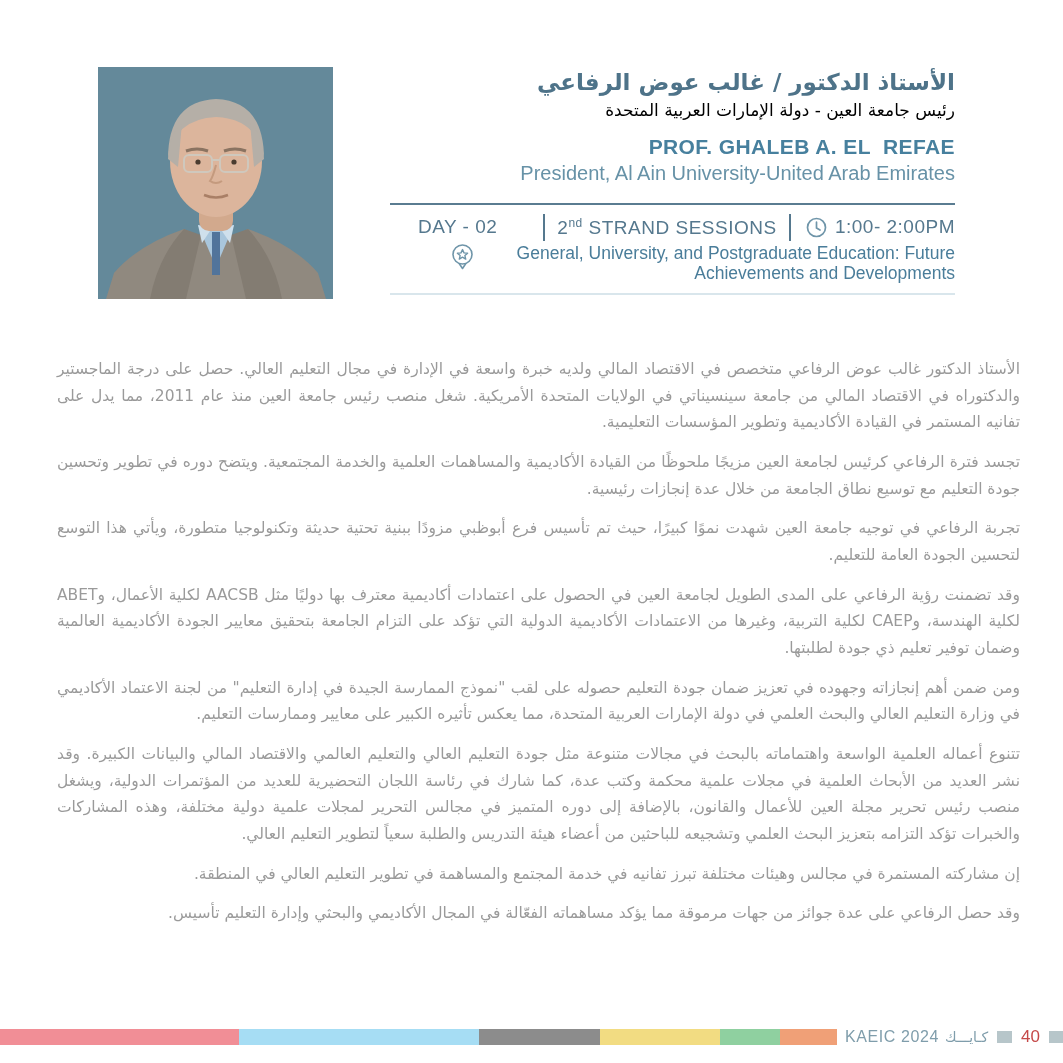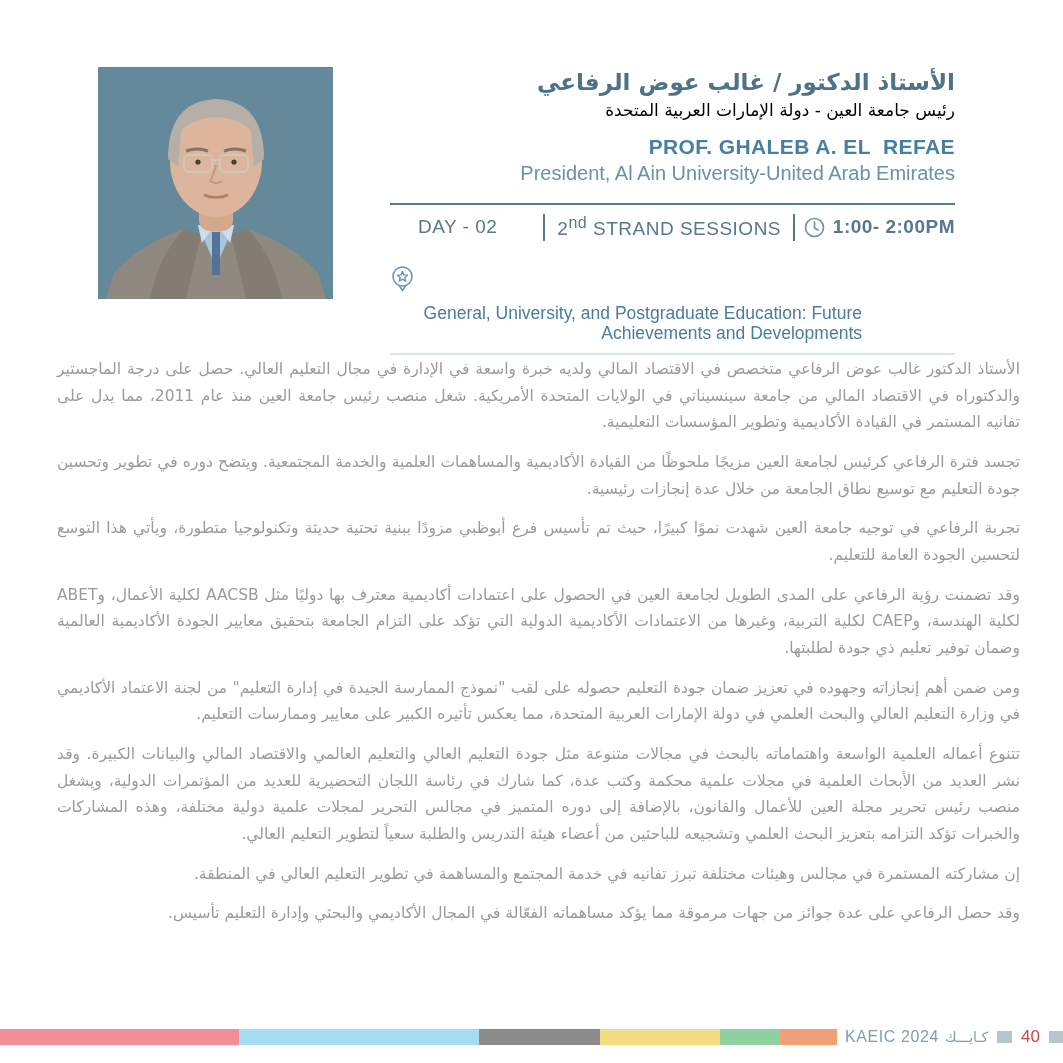--- a/index.html
+++ b/index.html
@@ -31,25 +31,25 @@
   .rule{margin-top:18px;border-top:2px solid #5a7c91;}
   .rule-light{margin-top:9px;border-top:2px solid #d9e6ec;}
   .session-row{
     margin-top:9px;display:flex;align-items:center;
     font-size:19px;color:#55788e;letter-spacing:.5px;
   }
   .session-row .day{margin-left:28px;}
   .vdiv{width:2px;height:27px;background:#55788e;display:inline-block;}
   .vdiv.v1{margin:0 12px 0 46px;}
   .vdiv.v2{margin:0 0 0 12px;}
-  .strand sup{font-size:16px;}
-  .time-wrap{margin-left:auto;display:flex;align-items:flex-end;gap:8px;font-weight:bold;}
+  .strand sup{font-size:12px;}
+  .time-wrap{margin-left:auto;display:flex;align-items:flex-end;gap:8px;}
   .topic-row{
-    margin-top:24px;display:flex;justify-content:flex-end;
-    align-items:flex-start;gap:8px;flex-direction:column;
+    margin-top:2px;display:flex;justify-content:flex-end;
+    align-items:flex-start;gap:8px;
   }
   .topic-text{
     max-width:472px;text-align:right;font-size:17.5px;color:#4a7d9a;line-height:1.17;
   }
   
   .bio{
     position:absolute;left:57px;right:43px;top:356px;
     direction:rtl;text-align:justify;
     font-family:"DejaVu Sans",sans-serif;
     font-size:15.5px;line-height:1.72;color:#9a9a9a;

